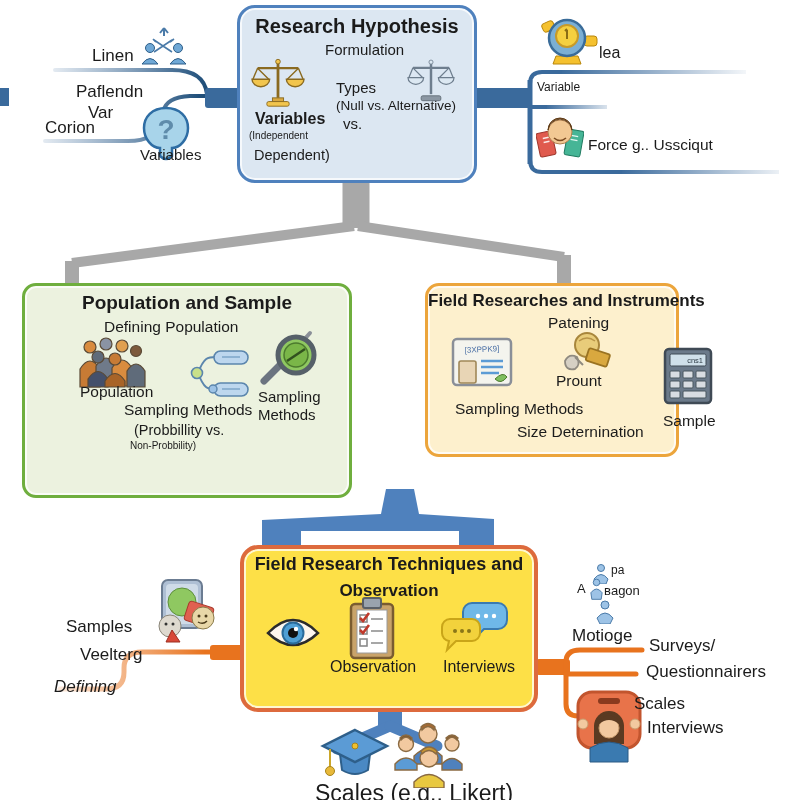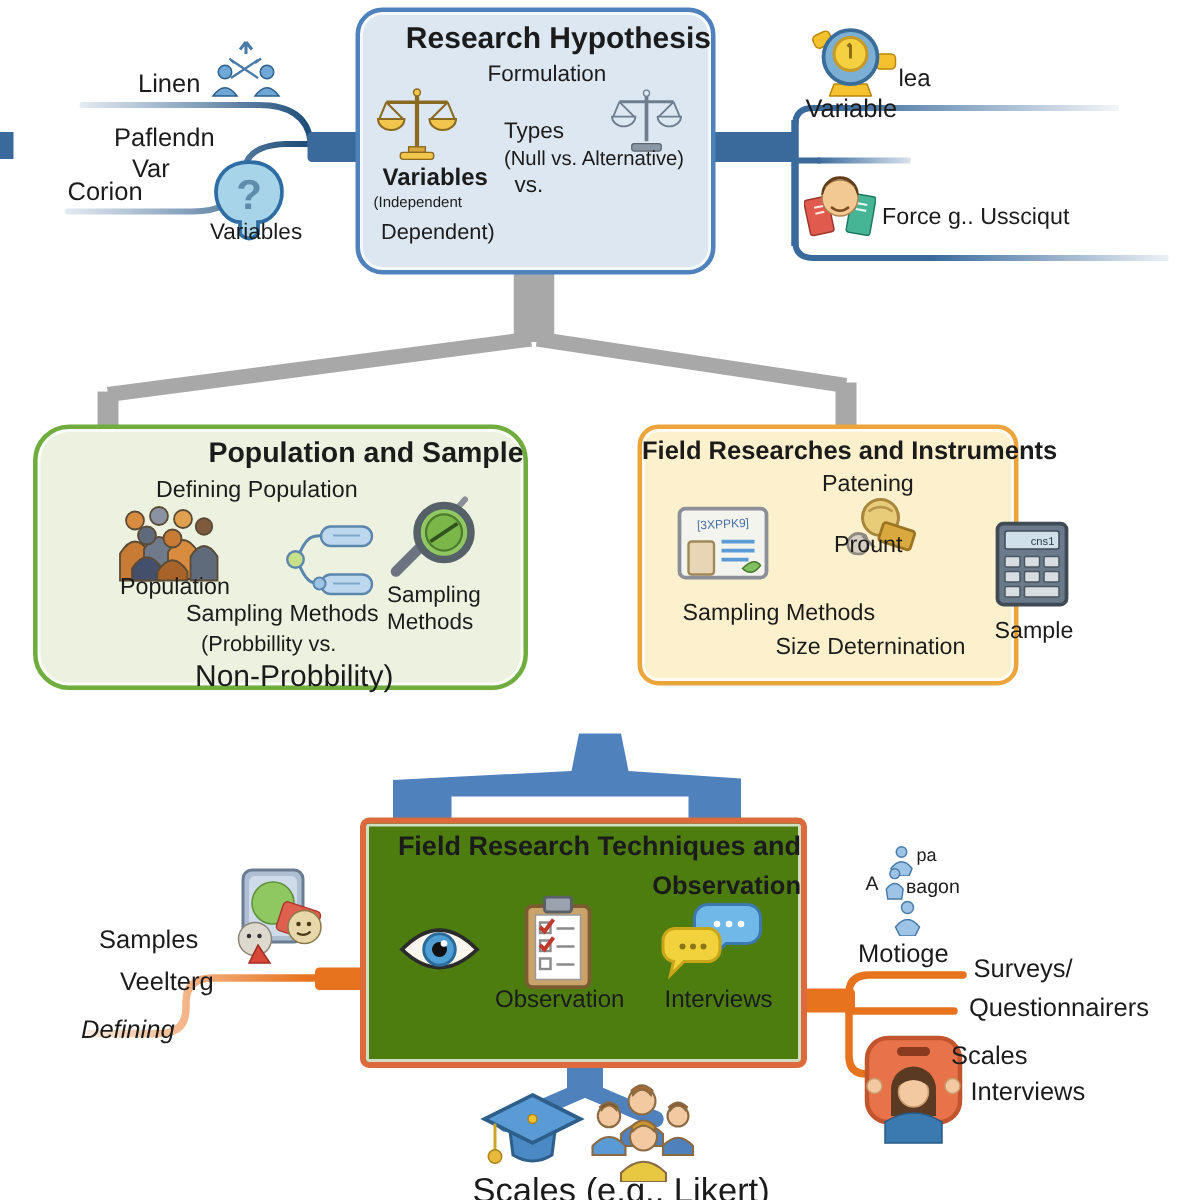--- a/index.html
+++ b/index.html
@@ -1,28 +1,28 @@
 <!DOCTYPE html>
 <html><head>
 <meta charset="utf-8">
 <style>
   html,body{margin:0;padding:0;background:#fff}
   #canvas{position:relative;width:800px;height:800px;background:#ffffff;
           font-family:"Liberation Sans",sans-serif;overflow:hidden}
   svg.lines{position:absolute;left:0;top:0;z-index:1;display:block}
   .box{position:absolute;z-index:2;box-sizing:border-box;box-shadow:inset 0 0 0 2px rgba(255,255,255,.75)}
   #box-hyp{left:237px;top:5px;width:240px;height:178px;background:#dce7f2;border:3px solid #4f81bd;border-radius:18px}
-  #box-pop{left:22px;top:283px;width:330px;height:177px;background:#ecf2df;border:3px solid #6fae3e;border-radius:24px}
+  #box-pop{left:22px;top:283px;width:330px;height:215px;background:#ecf2df;border:3px solid #6fae3e;border-radius:14px}
   #box-inst{left:425px;top:283px;width:254px;height:174px;background:#fdf0cd;border:3px solid #eca53c;border-radius:14px}
-  #box-tech{left:240px;top:545px;width:298px;height:167px;background:#4d7c0f;border:4px solid #dd6a3d;border-radius:6px}
+  #box-tech{left:240px;top:545px;width:298px;height:167px;background:#fde047;border:4px solid #dd6a3d;border-radius:18px}
   #ellipse{position:absolute;z-index:3;left:292px;top:431px;width:194px;height:66px;background:#fff;
            border:5px solid #b9c0c7;border-radius:50%;box-shadow:0 0 0 3px rgba(185,192,199,.4);
            display:flex;align-items:center;justify-content:center;box-sizing:border-box}
   .t{position:absolute;color:#1b1b1b;white-space:nowrap;line-height:1.05;z-index:5}
-  .ctr{left:0;right:0;text-align:right}
+  .ctr{left:0;right:0;text-align:center}
   .b{font-weight:bold}
   .it{font-style:italic}
   .ic{position:absolute;z-index:4;display:block}
 </style>
 </head>
 <body>
 
 <div id="canvas">
 
   <svg class="lines" width="800" height="800" viewBox="0 0 800 800">
@@ -113,33 +113,33 @@
   <div class="t" style="left:249px;top:131px;font-size:10px">(Independent</div>
   <div class="t" style="left:254px;top:148px;font-size:14.5px">Dependent)</div>
 
   <div class="t" style="left:92px;top:47px;font-size:17px">Linen</div>
   <div class="t" style="left:76px;top:83px;font-size:17px">Paflendn</div>
   <div class="t" style="left:88px;top:104px;font-size:17px">Var</div>
   <div class="t" style="left:45px;top:119px;font-size:17px">Corion</div>
   <div class="t" style="left:140px;top:147px;font-size:15px">Variables</div>
 
   <div class="t" style="left:599px;top:45px;font-size:16px">lea</div>
-  <div class="t" style="left:537px;top:64px;font-size:17px">Variable</div>
+  <div class="t" style="left:537px;top:81px;font-size:12px">Variable</div>
   <div class="t" style="left:588px;top:137px;font-size:15.5px">Force g.. Ussciqut</div>
 
   <div class="t" style="left:104px;top:319px;font-size:15.5px">Defining Population</div>
   <div class="t" style="left:80px;top:384px;font-size:15.5px">Population</div>
   <div class="t" style="left:124px;top:402px;font-size:15.5px">Sampling Methods</div>
   <div class="t" style="left:134px;top:423px;font-size:14.5px">(Probbillity vs.</div>
-  <div class="t" style="left:130px;top:441px;font-size:20px">Non-Probbility)</div>
+  <div class="t" style="left:130px;top:441px;font-size:10px">Non-Probbility)</div>
   <div class="t" style="left:258px;top:389px;font-size:15px">Sampling</div>
   <div class="t" style="left:258px;top:407px;font-size:15px">Methods</div>
 
   <div class="t" style="left:548px;top:315px;font-size:15.5px">Patening</div>
-  <div class="t" style="left:556px;top:356px;font-size:15.5px">Prount</div>
+  <div class="t" style="left:556px;top:373px;font-size:15.5px">Prount</div>
   <div class="t" style="left:455px;top:401px;font-size:15.5px">Sampling Methods</div>
   <div class="t" style="left:517px;top:424px;font-size:15.5px">Size Deternination</div>
   <div class="t" style="left:663px;top:413px;font-size:15.5px">Sample</div>
 
   <div class="t" style="left:330px;top:659px;font-size:16px">Observation</div>
   <div class="t" style="left:443px;top:659px;font-size:16px">Interviews</div>
 
   <div class="t" style="left:66px;top:618px;font-size:17px">Samples</div>
   <div class="t" style="left:80px;top:646px;font-size:17px">Veelterg</div>
   <div class="t it" style="left:54px;top:678px;font-size:17px">Defining</div>

